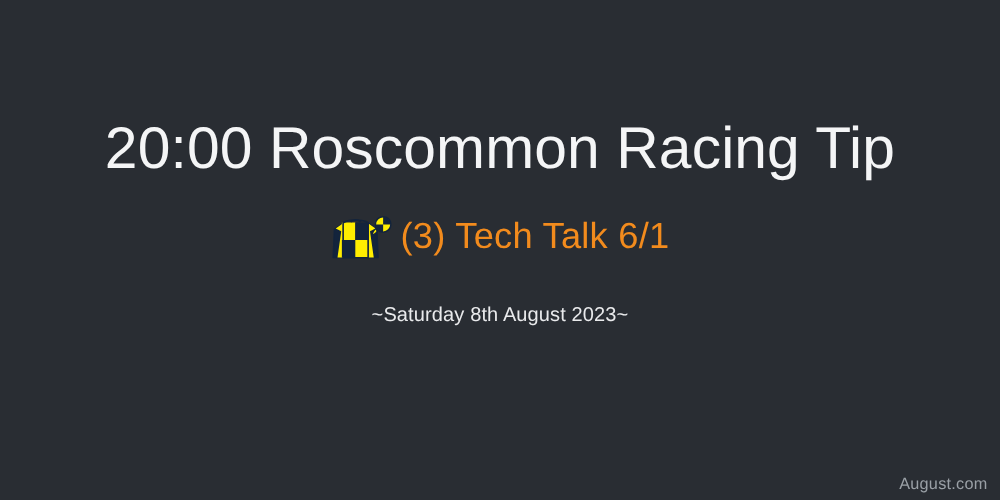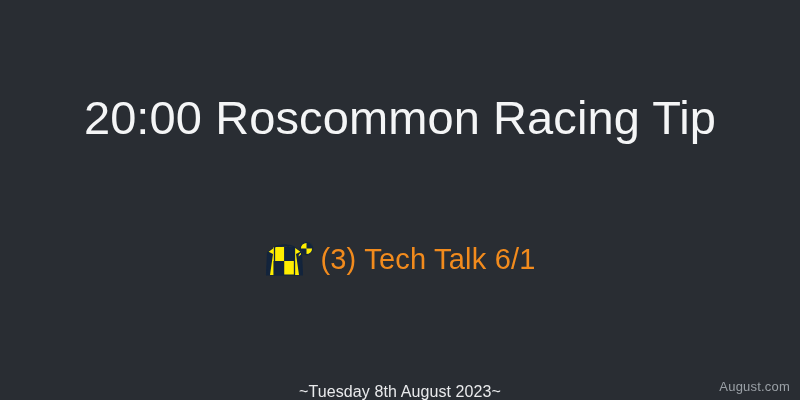--- a/index.html
+++ b/index.html
@@ -14,21 +14,20 @@
     overflow: hidden;
   }
   .card {
     position: relative;
     width: 800px;
     height: 400px;
     box-sizing: border-box;
     display: flex;
     flex-direction: column;
     align-items: center;
-    justify-content: space-between;
   }
   .race-title {
     margin-top: 92px;
     font-size: 47px;
     line-height: 1.12;
     font-weight: 400;
     color: #f4f5f6;
     letter-spacing: 0.1px;
     white-space: nowrap;
     text-align: center;
@@ -102,17 +101,17 @@
       <circle cx="42.5" cy="10.5" r="6.2" fill="#ffee00" stroke="#13243c" stroke-width="1.2"></circle>
       <path d="M42.5 4.3 A6.2 6.2 0 0 1 48.7 10.5 L42.5 10.5 Z" fill="#13243c"></path>
       <path d="M42.5 10.5 L36.3 10.5 A6.2 6.2 0 0 0 42.5 16.7 Z" fill="#13243c"></path>
 
       <path d="M37.2 13.6 C34.6 15.4, 33.6 17.6, 34.2 19.4 L37.6 16.6 Z" fill="#ffee00" stroke="#13243c" stroke-width="1.1" stroke-linejoin="round"></path>
     </svg>
 
     <div class="tip-text">(3) Tech Talk 6/1</div>
   </div>
 
-  <div class="race-date">~Tuesday 8th August 2023~</div>
+  <div class="race-date">~Saturday 8th August 2023~</div>
 
   <div class="watermark">August.com</div>
 
 </div>
 
 </body></html>

